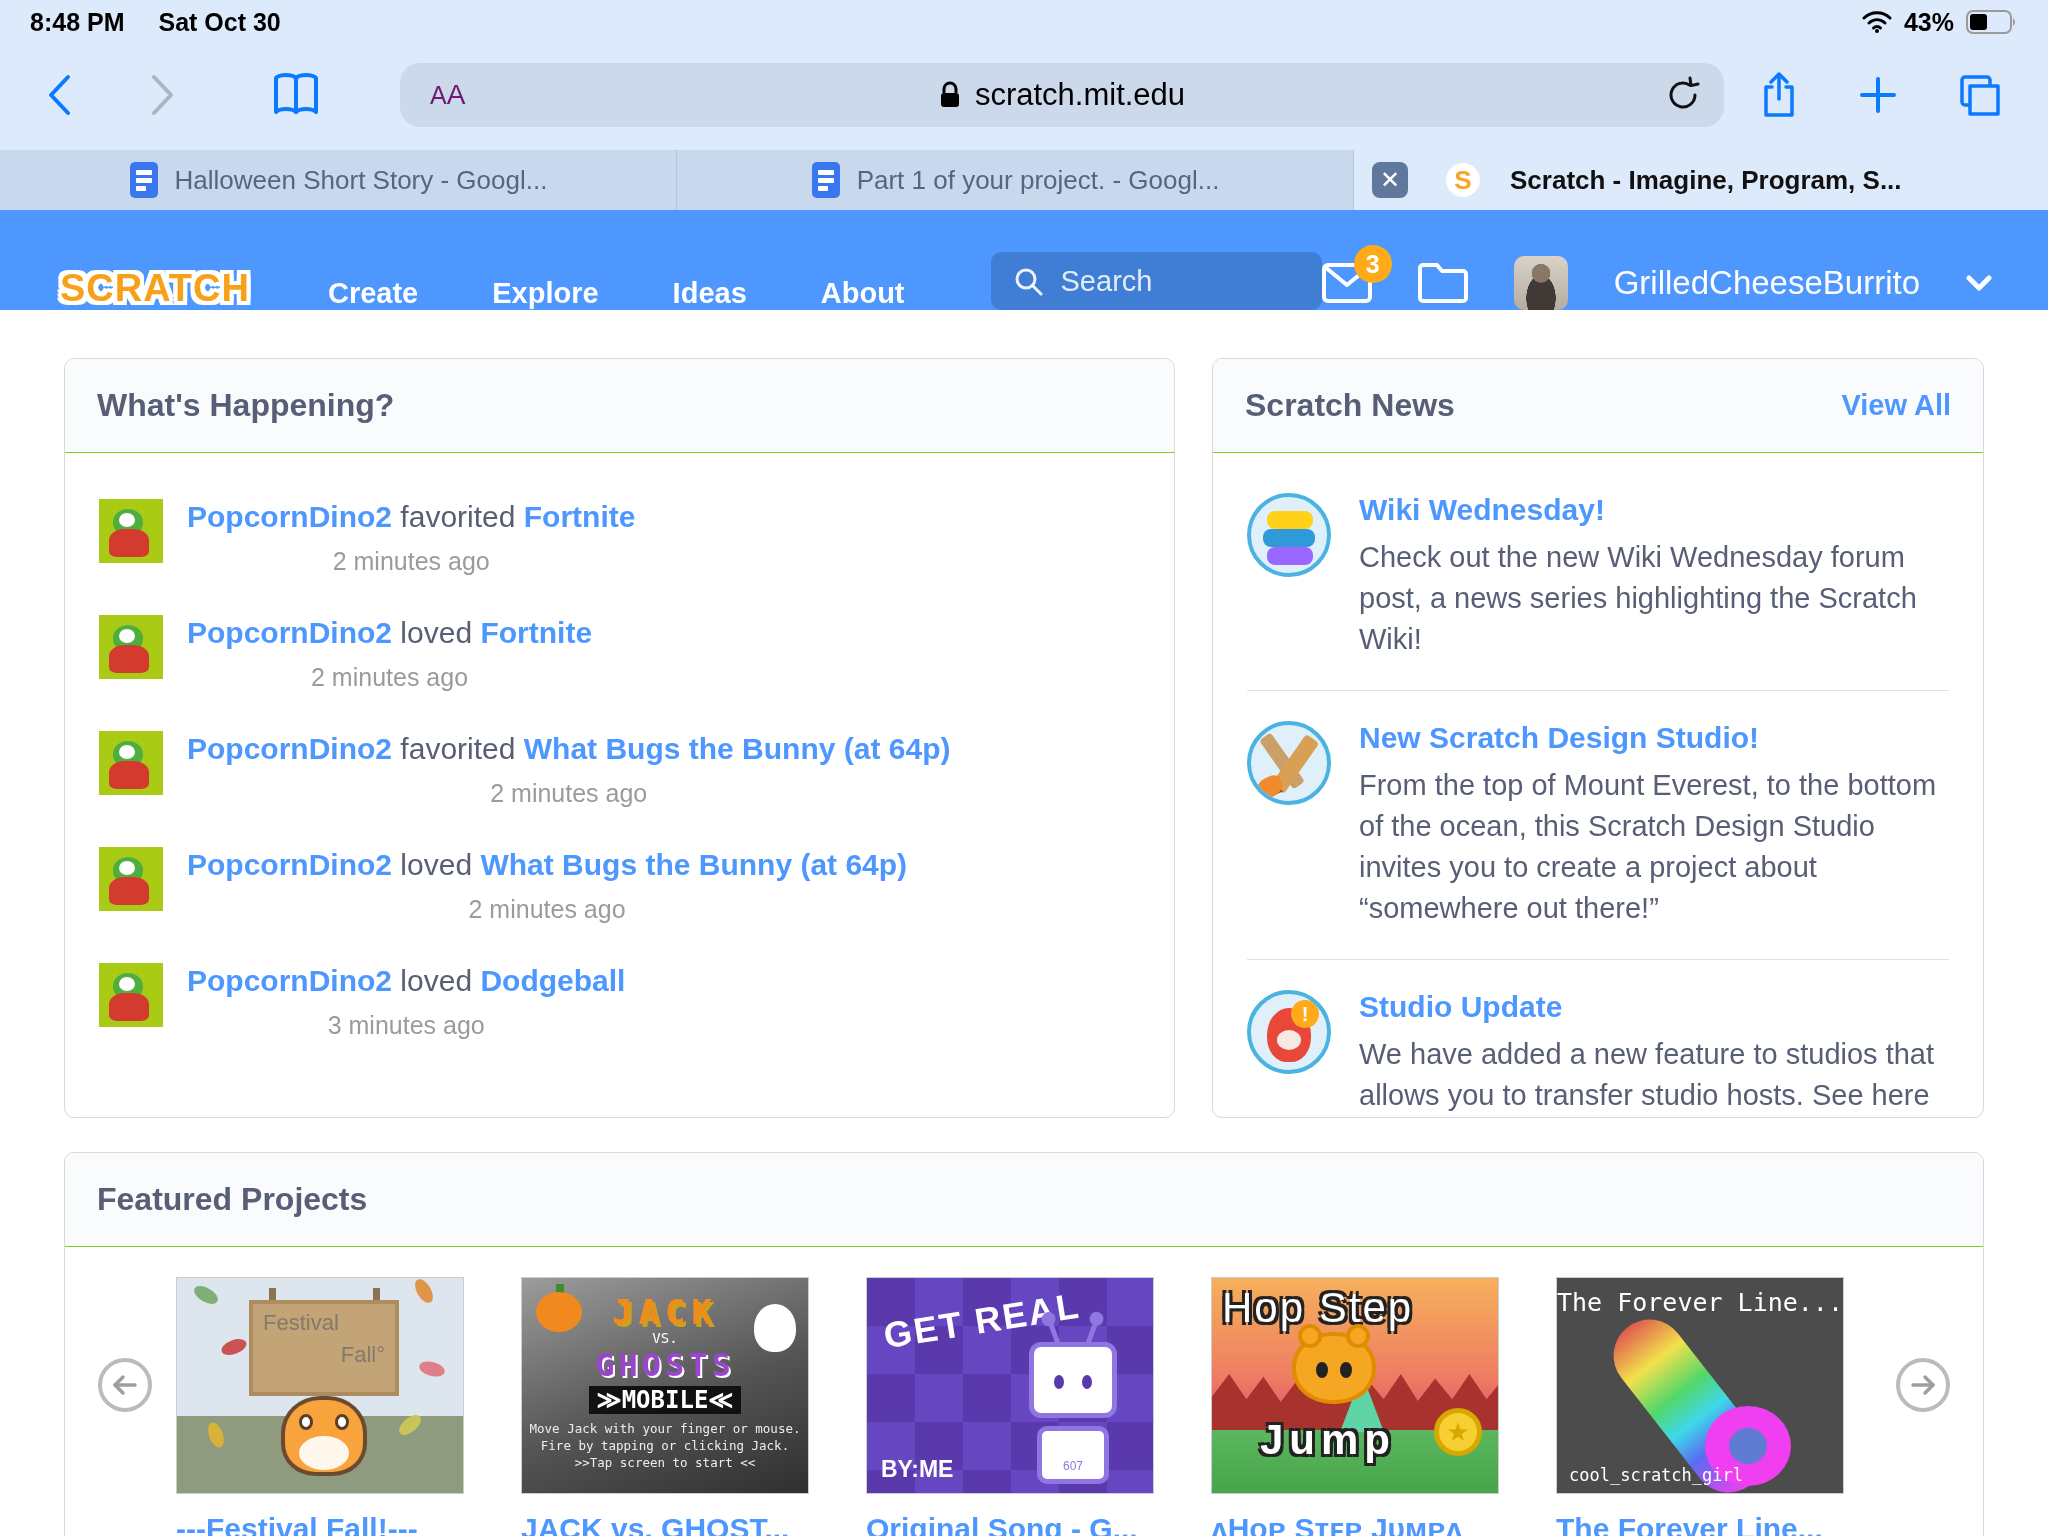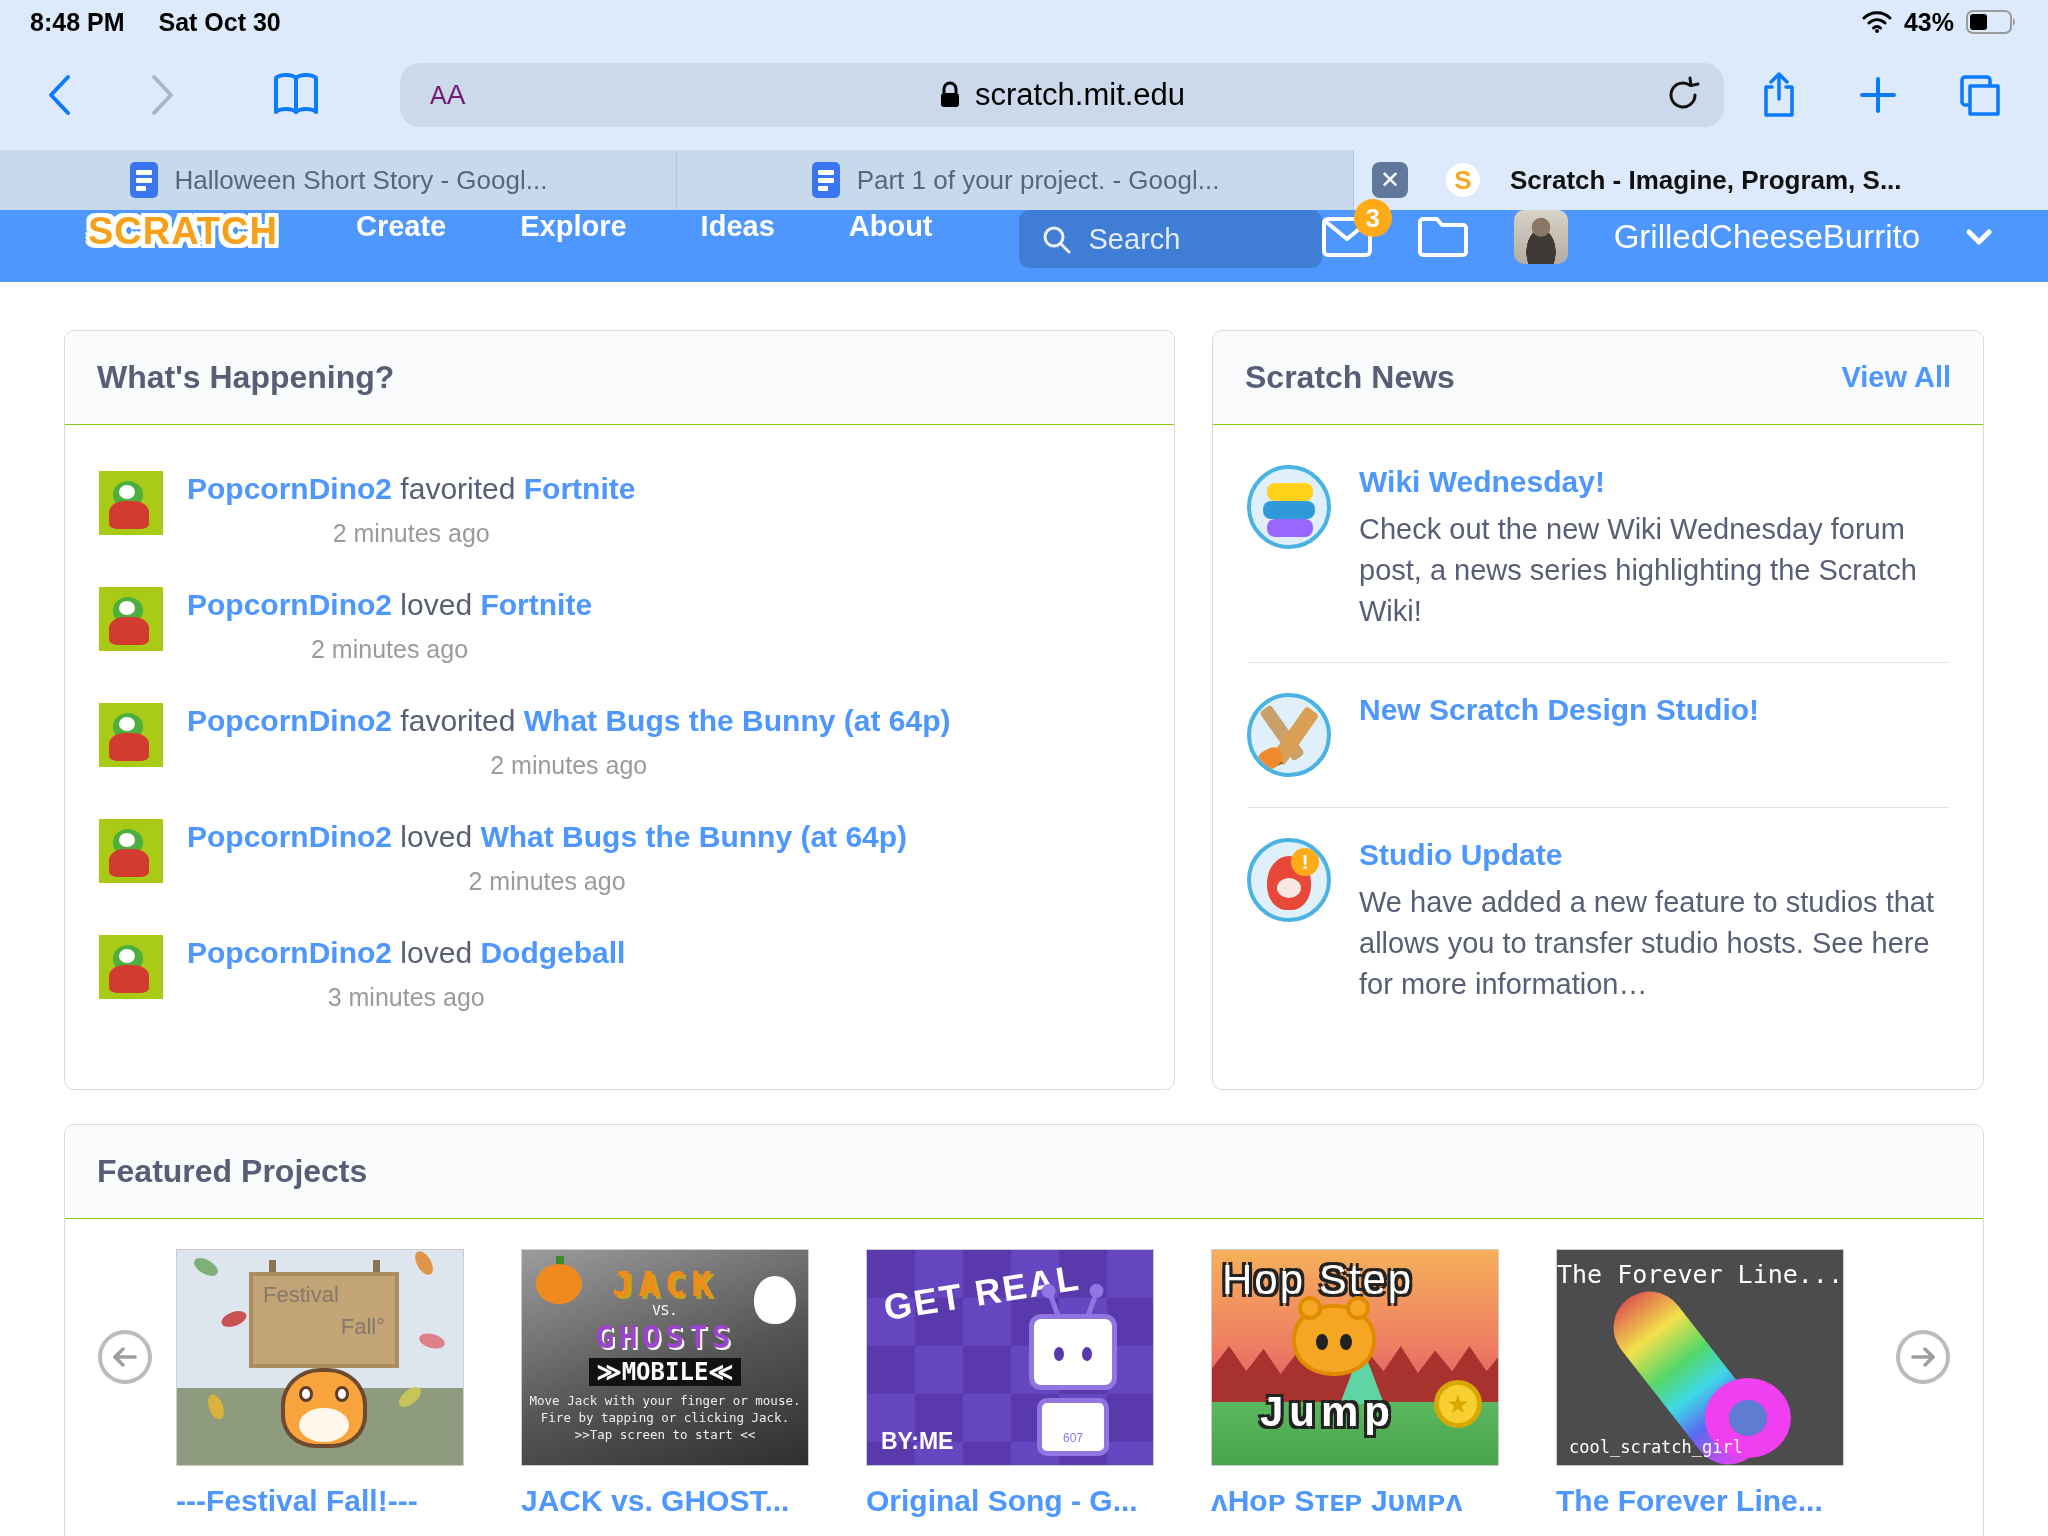--- a/index.html
+++ b/index.html
@@ -31,21 +31,21 @@
   .tab{flex:1;display:flex;align-items:center;justify-content:center;gap:16px;
     font-size:26px;color:#55677e;border-right:1px solid #b5c5da;overflow:hidden;white-space:nowrap;}
   .tab:last-child{border-right:none;}
   .tab.active{background:#dceafb;color:#111;font-weight:600;justify-content:flex-start;padding-left:18px;}
   .tab-close{width:36px;height:36px;border-radius:8px;background:#60789b;color:#fff;
     display:flex;align-items:center;justify-content:center;font-size:24px;font-weight:400;margin-right:22px;flex:none;}
   .favicon-scratch{width:34px;height:34px;border-radius:50%;background:#fff;color:#f5a623;
     font-weight:800;font-size:26px;display:flex;align-items:center;justify-content:center;margin-right:14px;flex:none;}
 
   
-  .scratch-nav{height:72px;background:#4d97ff;display:flex;align-items:flex-start;padding:0 56px 0 88px;color:#fff;}
+  .scratch-nav{height:100px;background:#4d97ff;display:flex;align-items:flex-end;padding:0 56px 0 60px;color:#fff;}
   .logo{font-size:38px;font-weight:800;color:#f7a11b;letter-spacing:1px;
     text-shadow:-4px -4px 0 #fff,4px -4px 0 #fff,-4px 4px 0 #fff,4px 4px 0 #fff,
       0 -4px 0 #fff,0 4px 0 #fff,-4px 0 0 #fff,4px 0 0 #fff;}
   .nav-links{display:flex;gap:74px;margin-left:78px;font-size:29px;font-weight:bold;}
   .nav-link{cursor:pointer;}
   .search-box{margin-left:86px;width:420px;height:58px;background:rgba(0,0,0,0.16);
     border-radius:10px;display:flex;align-items:center;padding:0 22px;gap:18px;}
   .search-box input{background:transparent;border:none;outline:none;color:#fff;font-size:29px;width:100%;
     font-family:"Liberation Sans","DejaVu Sans",sans-serif;}
   .search-box input::placeholder{color:rgba(255,255,255,0.85);}
@@ -446,20 +446,21 @@
         <div class="news-sep"></div>
 
         <div class="news-item">
           <span class="news-icon">
             <span class="brush"></span>
               <span class="pencil"></span>
               <span class="brush-tip"></span>
           </span>
           <div>
             <div class="news-title">New Scratch Design Studio!</div>
+            <div class="news-text-body">From the top of Mount Everest, to the bottom of the ocean, this Scratch Design Studio invites you to create a project about “somewhere out there!”</div>
           </div>
         </div>
         <div class="news-sep"></div>
 
         <div class="news-item">
           <span class="news-icon">
             <span class="flame"></span>
               <span class="flame-face"></span>
             <span class="bang-bubble">!</span>
           </span>

